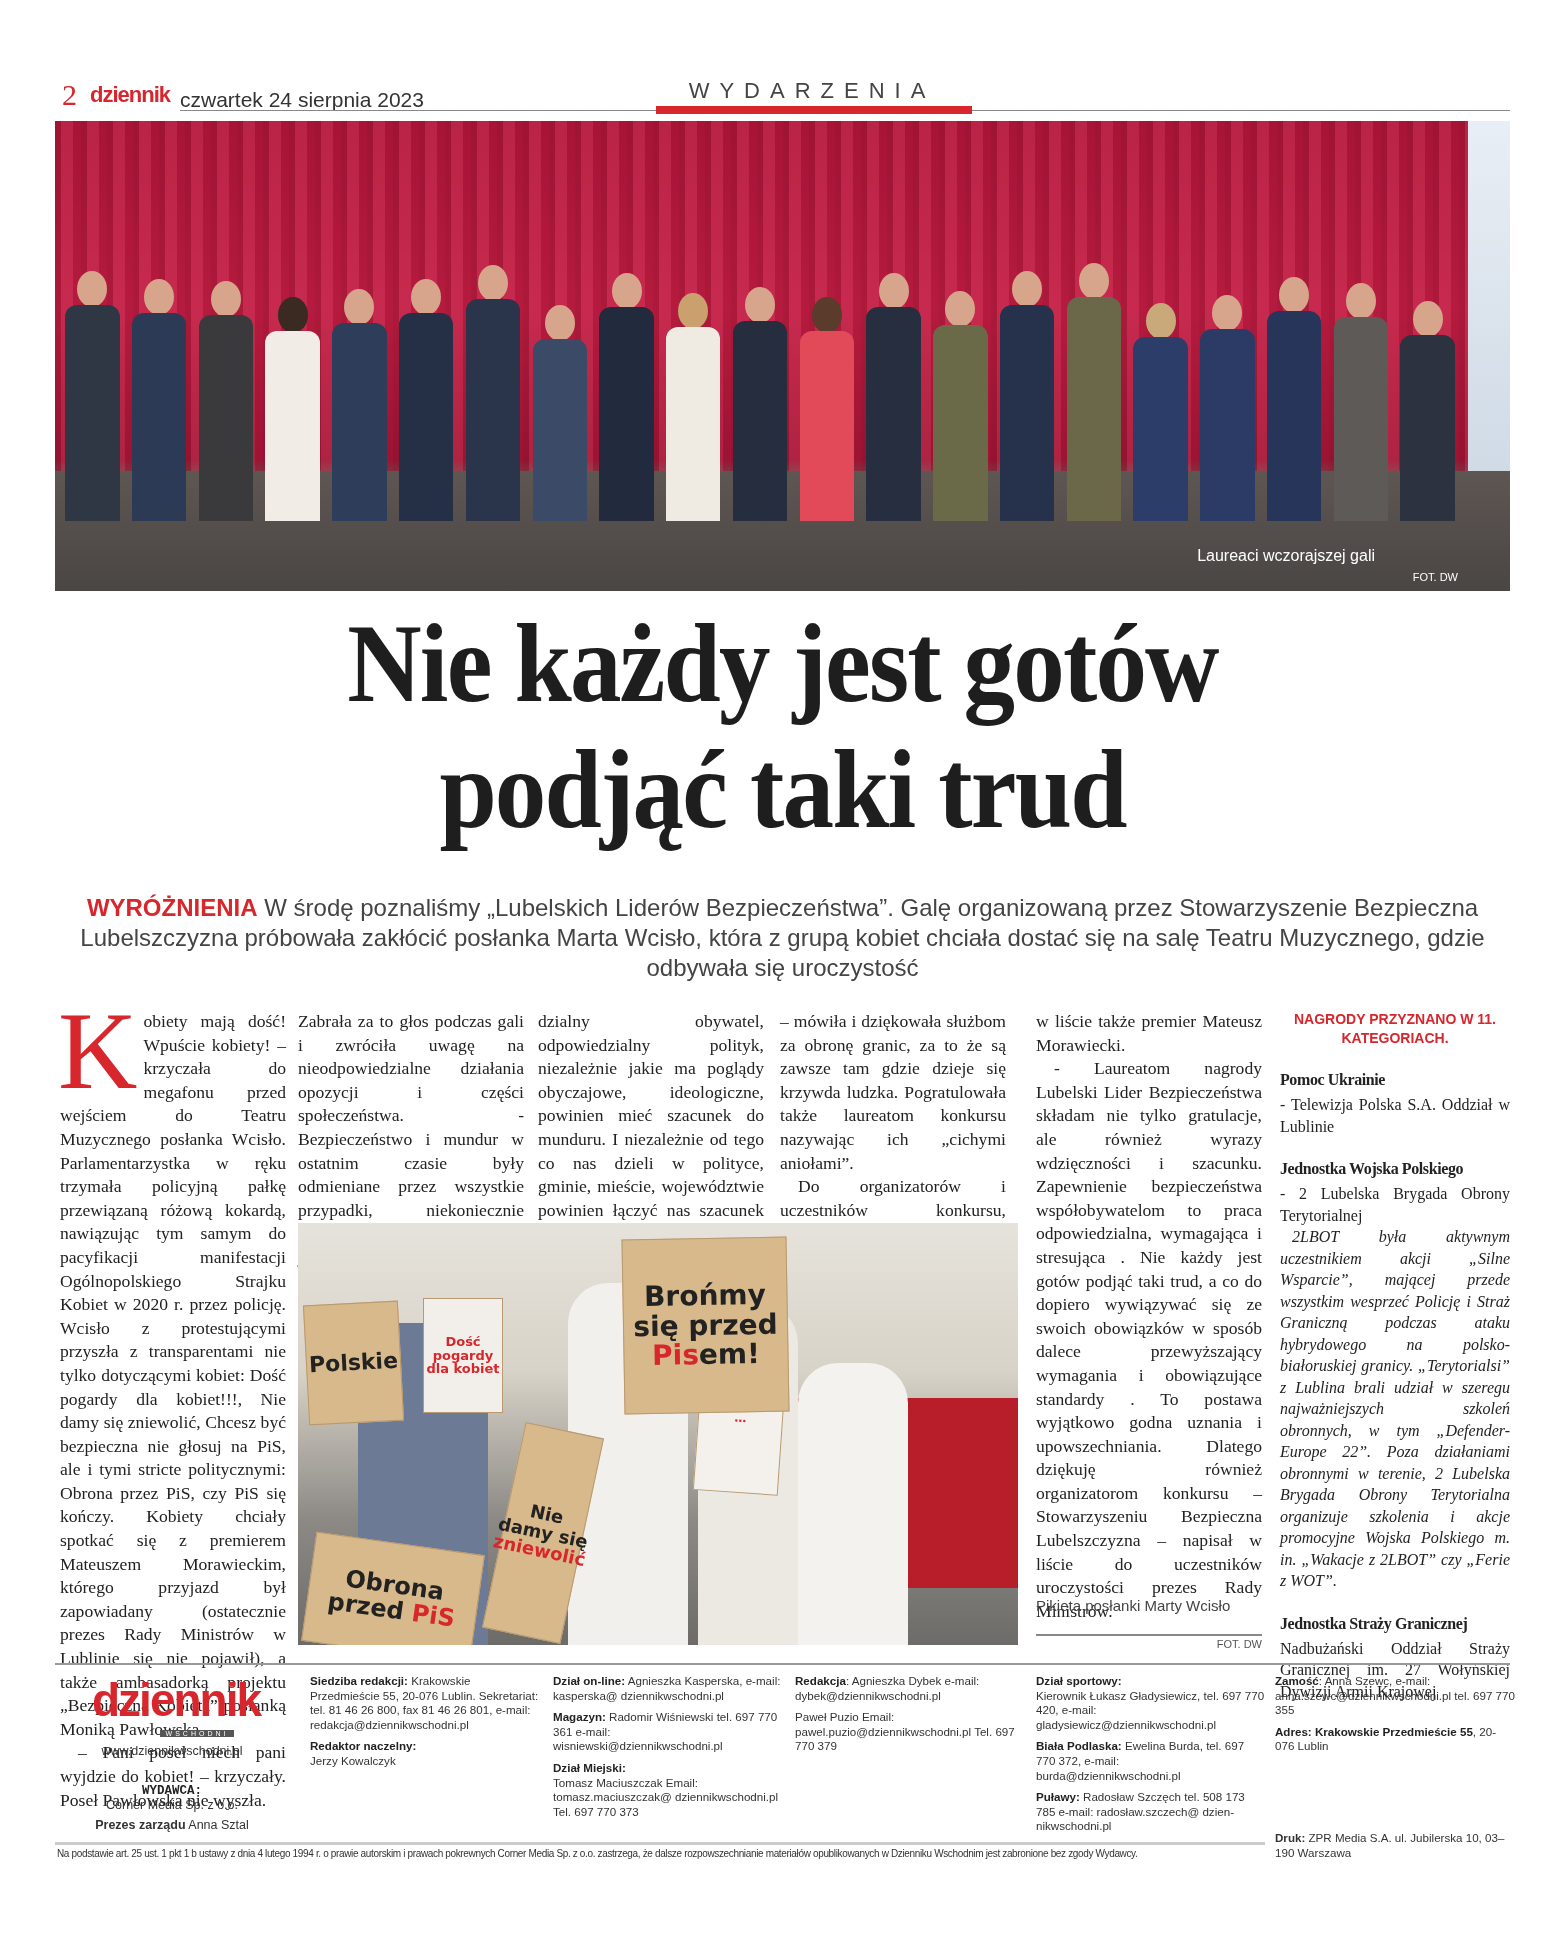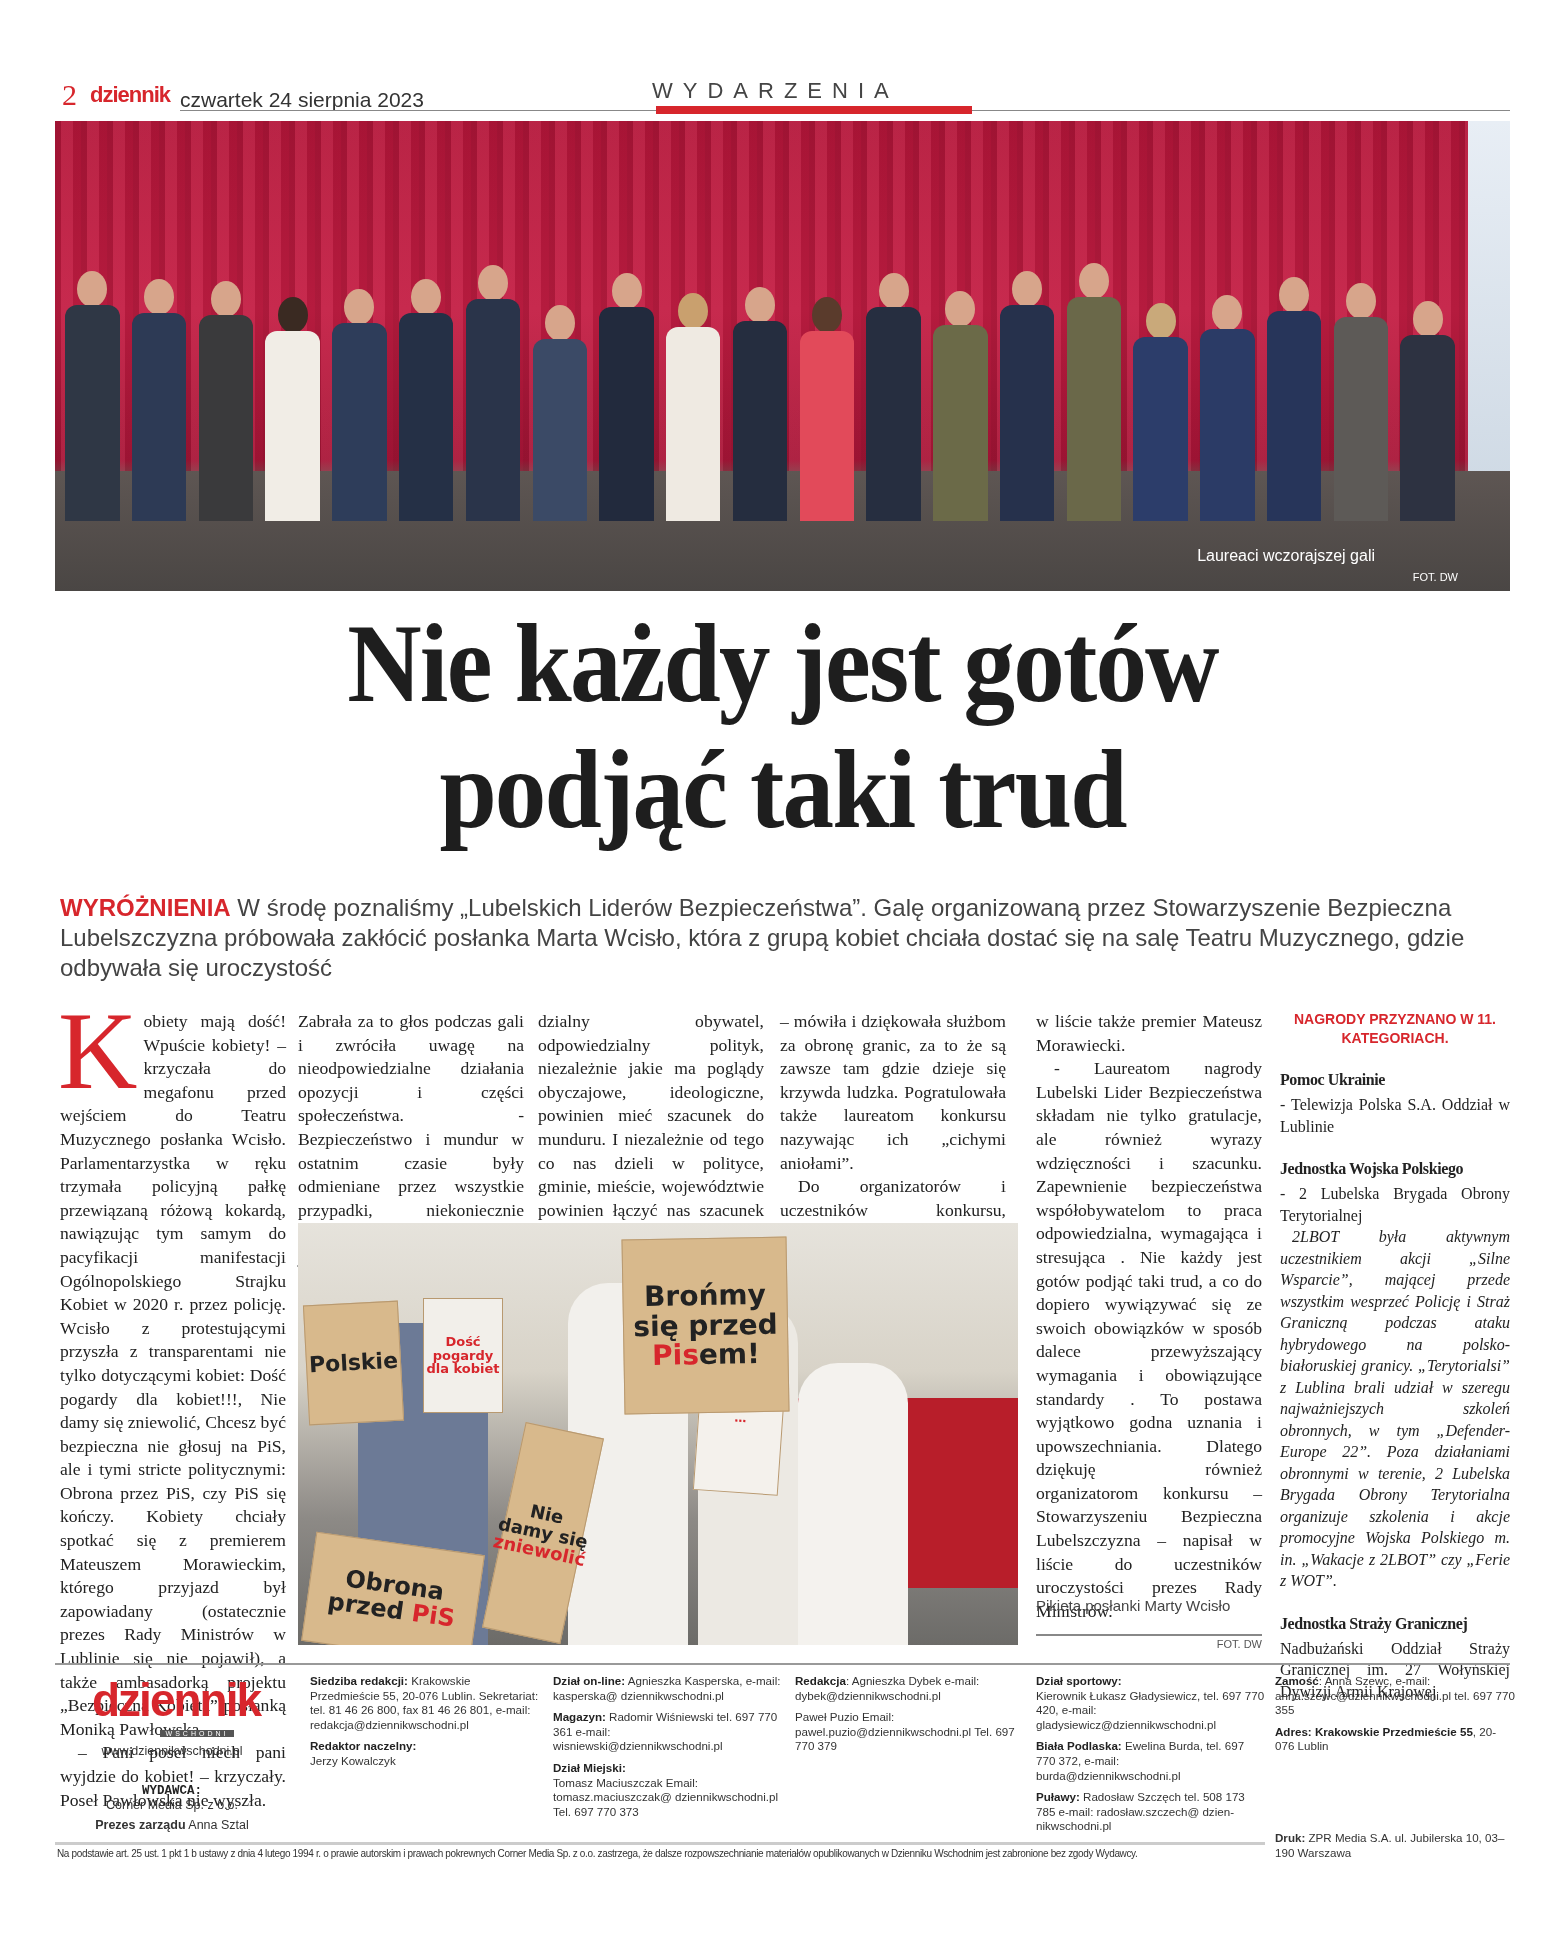--- a/index.html
+++ b/index.html
@@ -4,42 +4,42 @@
 <style>
   * { box-sizing: border-box; margin: 0; padding: 0; }
   body { width: 1558px; height: 1947px; background: #fff; color: #222; font-family: "Liberation Serif", serif; position: relative; overflow: hidden; }
 
   
   .hdr { position: absolute; left: 62px; top: 78px; width: 1448px; height: 34px; }
   .hdr .pgnum { position: absolute; left: 0; top: 2px; font-family: "Liberation Serif", serif; font-size: 30px; color: #d7262c; line-height: 30px; }
   .hdr .logo-small { position: absolute; left: 28px; top: 6px; font-family: "Liberation Sans", sans-serif; font-weight: bold; font-size: 22px; color: #d7262c; letter-spacing: -1px; line-height: 22px; }
   .hdr .date { position: absolute; left: 118px; top: 10px; font-family: "Liberation Sans", sans-serif; font-size: 21px; color: #333; }
   .hdr .rule { position: absolute; left: 118px; right: 0; top: 32px; border-top: 1px solid #888; }
-  .hdr .section { position: absolute; left: 590px; top: 0; width: 320px; font-family: "Liberation Sans", sans-serif; font-size: 22px; letter-spacing: 10px; color: #444; }
+  .hdr .section { position: absolute; left: 590px; top: 0; width: 320px; text-align: center; font-family: "Liberation Sans", sans-serif; font-size: 22px; letter-spacing: 10px; color: #444; }
   .hdr .section-bar { position: absolute; left: 594px; top: 28px; width: 316px; height: 8px; background: #d7262c; }
 
   
   .photo-top { position: absolute; left: 55px; top: 121px; width: 1455px; height: 470px; overflow: hidden;
     background: linear-gradient(180deg, #b5163a 0%, #c41d43 40%, #a91537 72%, #6f5a56 78%, #57514f 100%); }
   .curtain { position: absolute; left: 0; right: 42px; top: 0; height: 360px;
     background: repeating-linear-gradient(90deg, rgba(0,0,0,0.12) 0 6px, rgba(255,255,255,0.06) 6px 18px, rgba(0,0,0,0.08) 18px 26px); }
   .right-wall { position: absolute; right: 0; top: 0; width: 42px; height: 100%; background: linear-gradient(180deg,#e8eef5,#c8d4e0); }
   .stage-floor { position: absolute; left: 0; right: 0; bottom: 0; height: 120px; background: linear-gradient(180deg,#5e5653,#4a4644); }
   .people { position: absolute; left: 5px; right: 50px; top: 80px; height: 320px; display: flex; align-items: flex-end; gap: 2px; }
   .person { flex: 1; position: relative; height: 100%; }
   .person .head { position: absolute; left: 50%; transform: translateX(-50%); width: 30px; height: 36px; border-radius: 50%; background: #d7a58b; }
   .person .body { position: absolute; left: 8%; right: 8%; bottom: 0; border-radius: 12px 12px 0 0; }
   .caption-top { position: absolute; right: 135px; bottom: 26px; font-family: "Liberation Sans", sans-serif; font-size: 16px; color: #fff; }
   .credit-top { position: absolute; right: 52px; bottom: 8px; font-family: "Liberation Sans", sans-serif; font-size: 11px; color: #fff; }
 
   
   .headline { position: absolute; left: 55px; top: 600px; width: 1455px; text-align: center; font-family: "Liberation Serif", serif; font-weight: bold; font-size: 112px; line-height: 126px; color: #1e1e1e; letter-spacing: -2px; transform: scaleX(0.92); transform-origin: center top; }
 
   
-  .lead { position: absolute; left: 60px; top: 893px; width: 1445px; font-family: "Liberation Sans", sans-serif; font-size: 24px; line-height: 30px; color: #444; font-weight: 300; }
+  .lead { position: absolute; left: 60px; top: 893px; width: 1445px; text-align: center; font-family: "Liberation Sans", sans-serif; font-size: 24px; line-height: 30px; color: #444; font-weight: 300; }
   .lead .kicker { color: #d7262c; font-weight: bold; }
 
   
   .col { position: absolute; font-family: "Liberation Serif", serif; font-size: 17.6px; line-height: 23.6px; color: #222; text-align: justify; hyphens: manual; }
   .col p { margin: 0; }
   .col p.indent { text-indent: 18px; }
   .c1 { left: 60px; top: 1010px; width: 226px; }
   .c2 { left: 298px; top: 1010px; width: 226px; }
   .c3 { left: 538px; top: 1010px; width: 226px; }
   .c4 { left: 780px; top: 1010px; width: 226px; }

